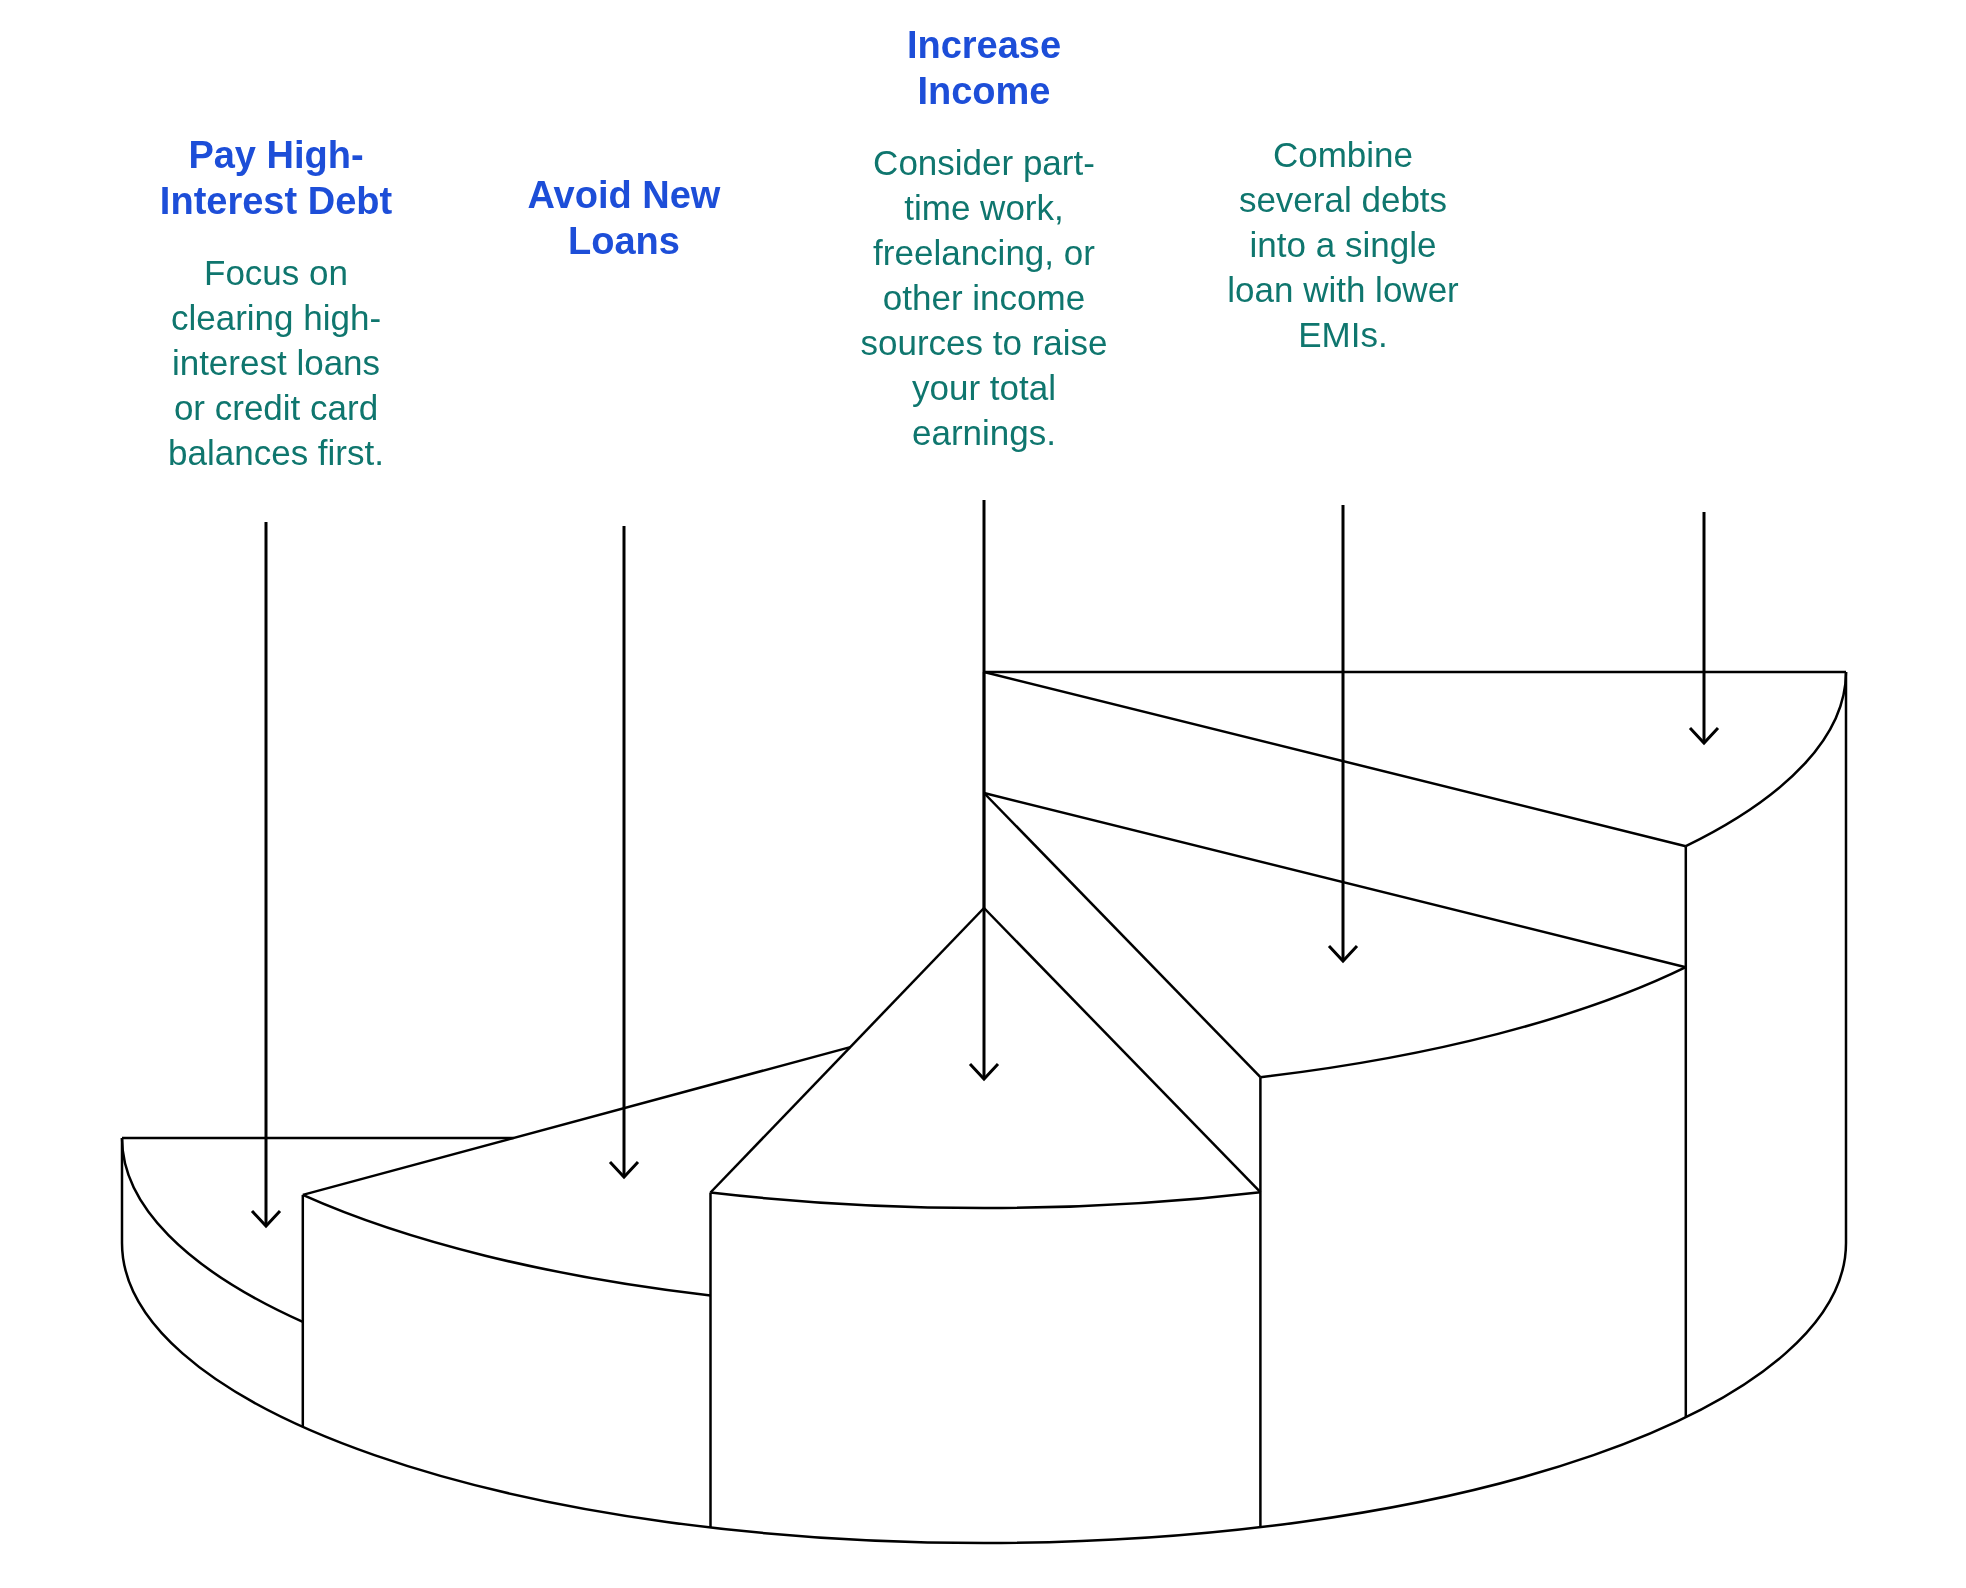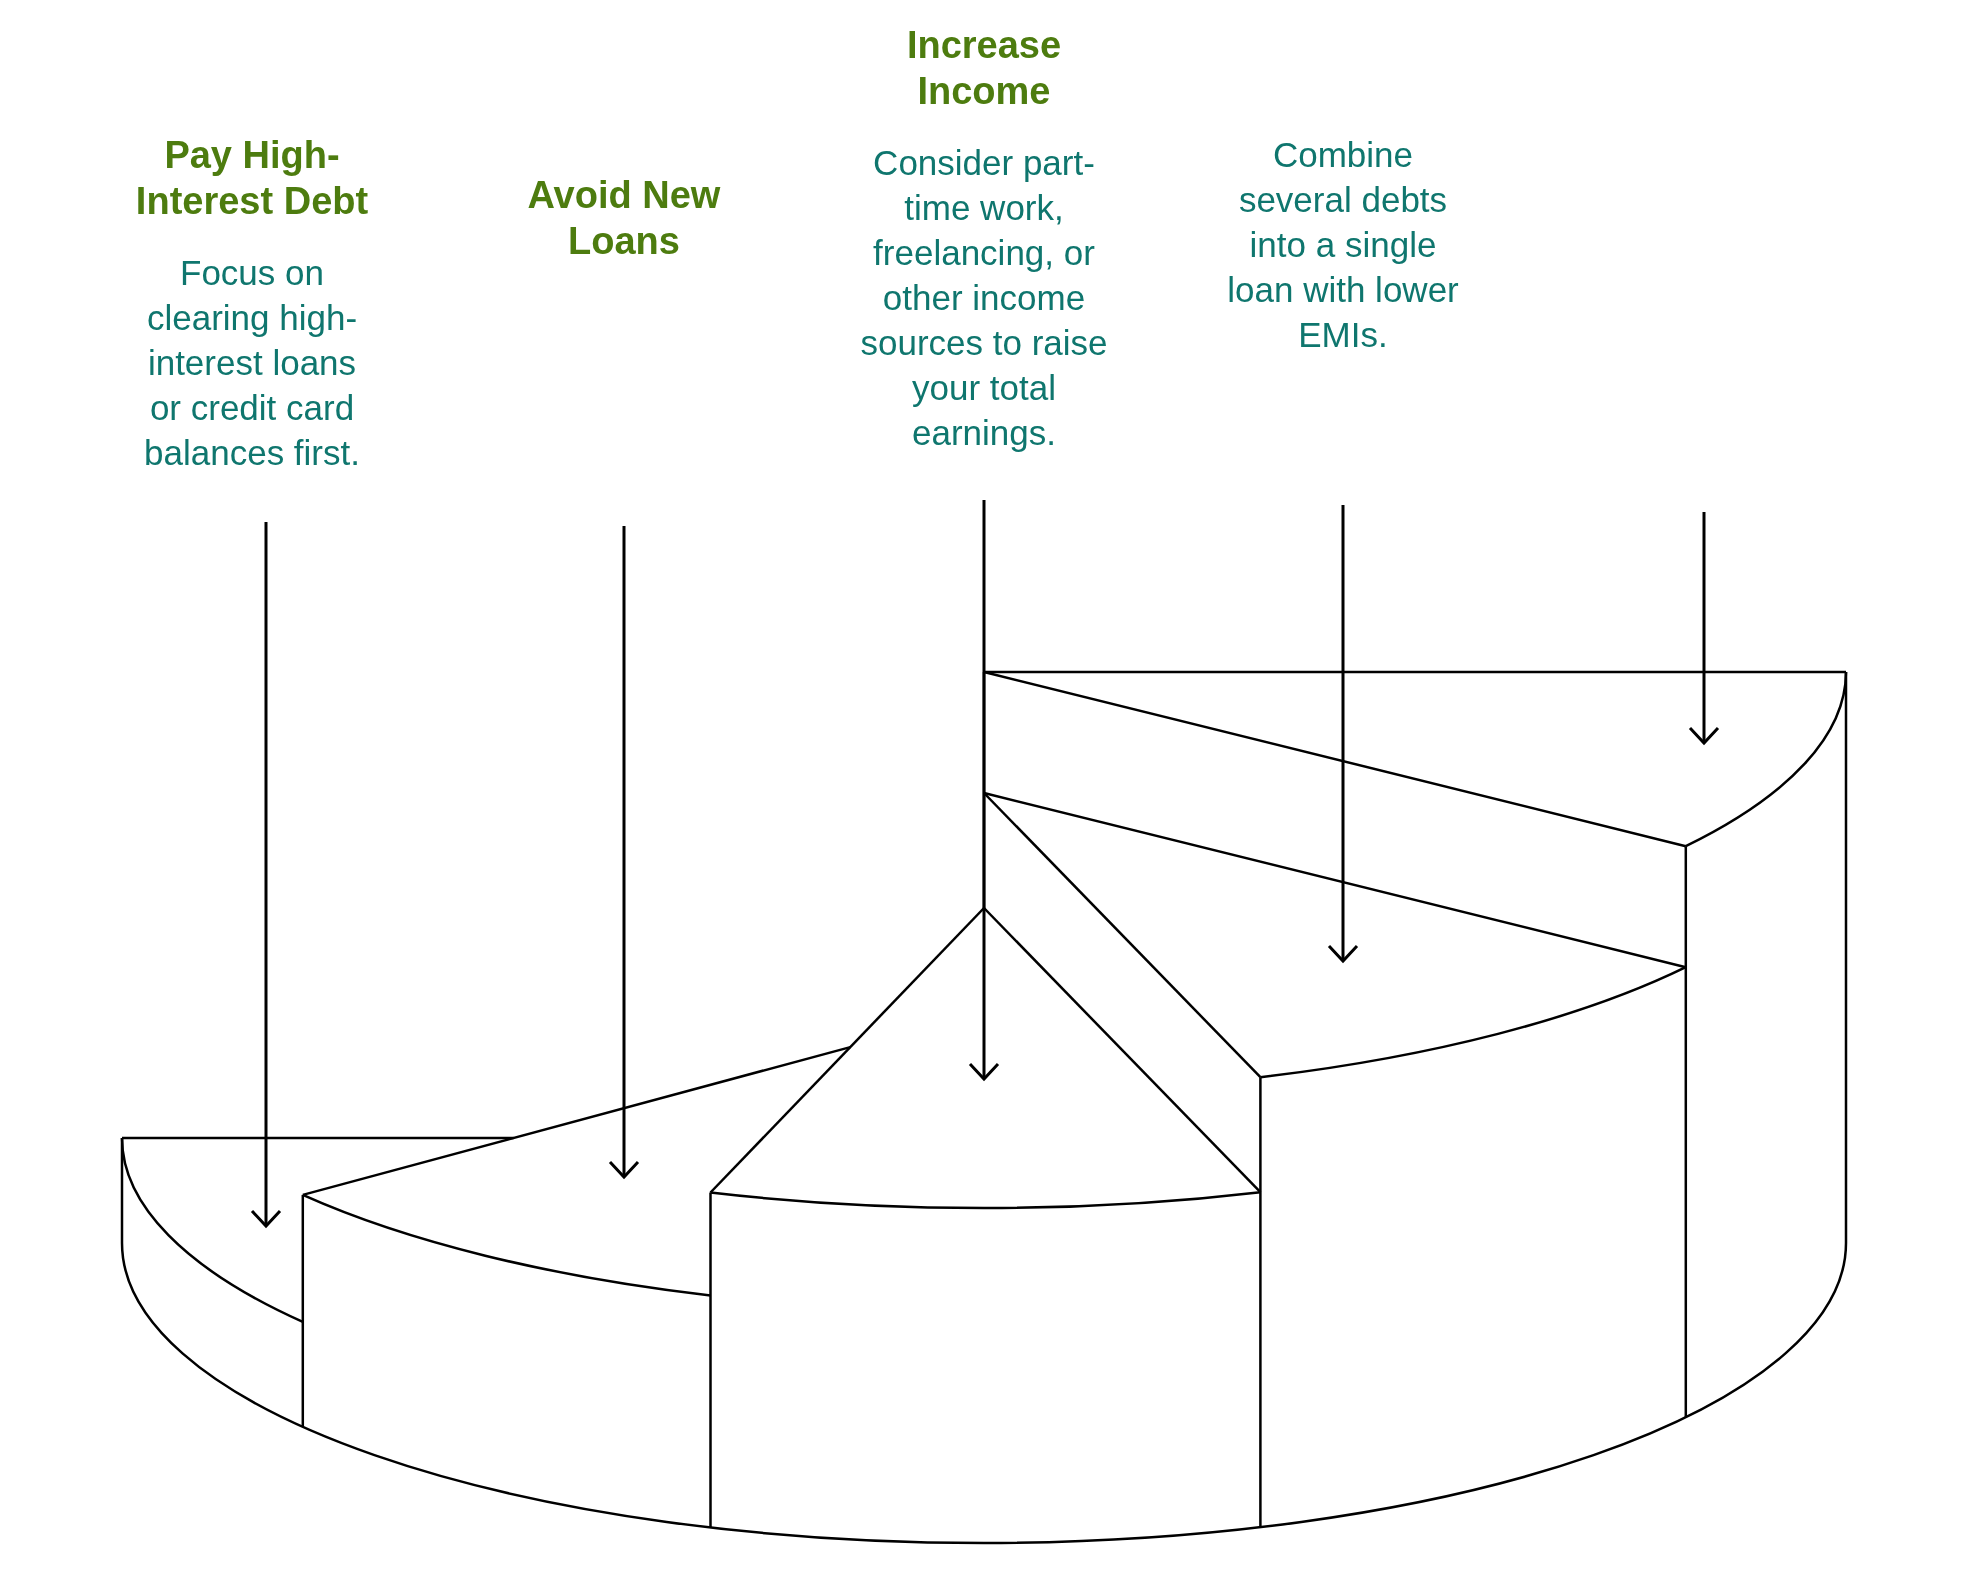--- a/index.html
+++ b/index.html
@@ -20,21 +20,21 @@
     position: absolute;
     width: 360px;
     text-align: center;
   }
   .step-title {
     margin: 0 0 26px 0;
     font-size: 38px;
     line-height: 46px;
     font-weight: 700;
     white-space: pre-line;
-    color: #4d7c0f;
+    color: #1d4ed8;
   }
   .step-desc {
     margin: 0;
     font-size: 35px;
     line-height: 45px;
     font-weight: 400;
     white-space: pre-line;
     color: #0f766e;
   }
   .pie-svg {
@@ -49,21 +49,21 @@
     fill: none;
   }
   .pie-line { stroke-width: 2.5px; }
   .arrow-line { stroke-width: 3px; }
 </style>
 </head>
 <body>
 
 <div class="canvas">
 
-  <div class="step-col" style="left:72px; top:132px;">
+  <div class="step-col" style="left:96px; top:132px;">
     <h2 class="step-title">Pay High-
 Interest Debt</h2>
     <p class="step-desc">Focus on
 clearing high-
 interest loans
 or credit card
 balances first.</p>
   </div>
 
   <div class="step-col" style="left:444px; top:172px;text-align:center;">

